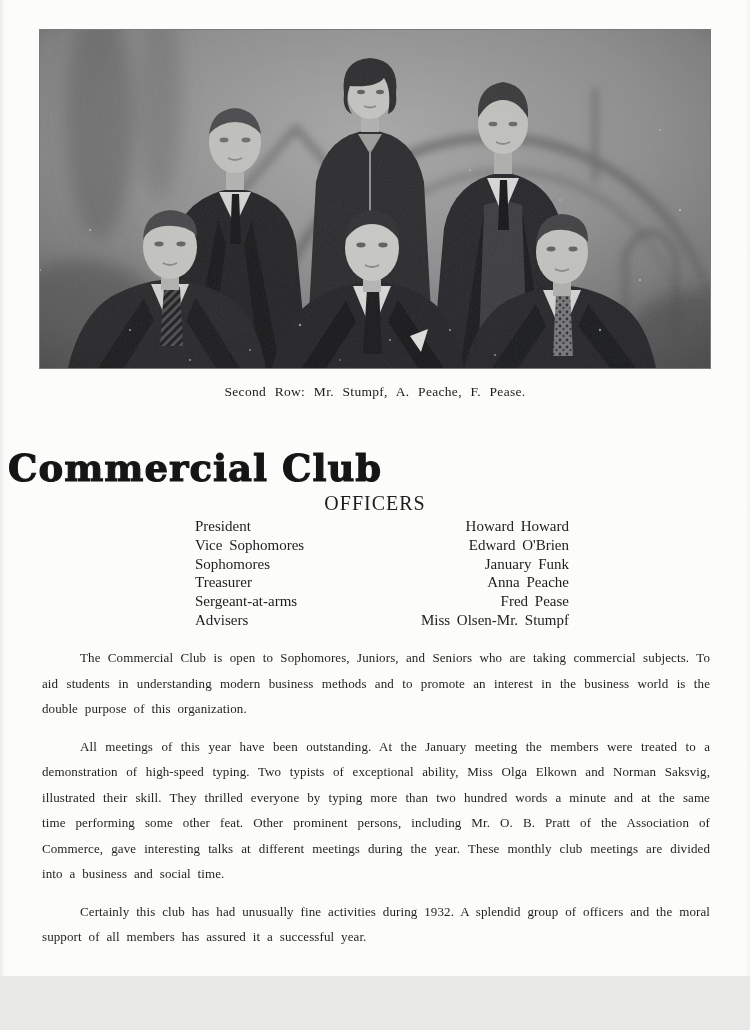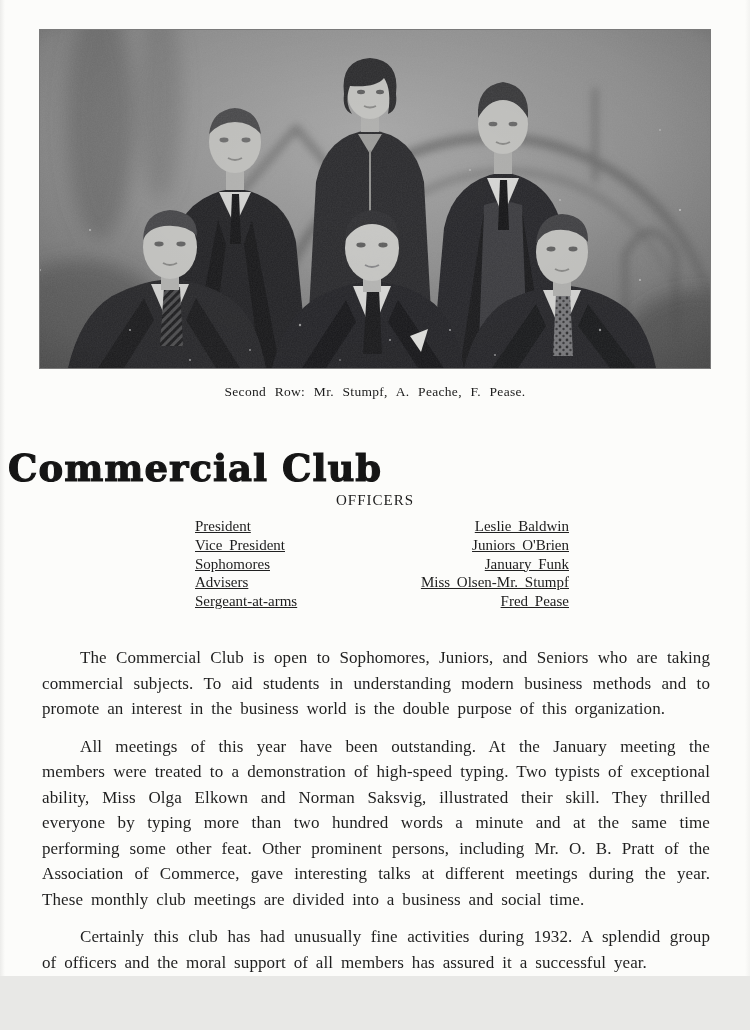--- a/index.html
+++ b/index.html
@@ -30,38 +30,38 @@
     text-align:left;
     font-family:"DejaVu Serif","Liberation Serif",serif;
     font-size:37px;line-height:44px;font-weight:bold;
     letter-spacing:1px;
     -webkit-text-stroke:1.1px #151515;
     color:#151515;
   }
   .officers-heading{
     position:absolute;left:0;top:492px;width:750px;margin:0;
     text-align:center;
-    font-size:15px;font-weight:normal;
+    font-size:20px;font-weight:normal;
     letter-spacing:1px;word-spacing:2px;
     color:#1d1d1d;
   }
   .officers{
-    position:absolute;left:195px;top:517px;width:374px;text-decoration:underline;
+    position:absolute;left:195px;top:517px;width:374px;
   }
   .officer-row{
     display:flex;justify-content:space-between;align-items:baseline;
     font-size:15px;line-height:18.8px;
     word-spacing:3px;color:#1d1d1d;
   }
   .body-text{
     position:absolute;left:42px;top:645px;width:668px;
   }
   .body-text p{
     margin:0 0 12px 0;
-    font-size:17px;line-height:25.5px;
+    font-size:13px;line-height:25.5px;
     text-align:justify;text-indent:38px;
     word-spacing:3.5px;letter-spacing:.1px;
     color:#1f1f1f;
   }
 </style>
 </head>
 <body>
 
 <div class="page">
 
@@ -238,37 +238,41 @@
     <div>Second Row: Mr. Stumpf, A. Peache, F. Pease.</div>
   </div>
 
   <h1 class="title">Commercial Club</h1>
 
   <h2 class="officers-heading">OFFICERS</h2>
 
   <div class="officers">
     <div class="officer-row">
       <span>President</span>
-      <span>Leslie Baldwin</span>
-    </div>
-    <div class="officer-row">
-      <span>Vice President</span>
-      <span>Juniors O'Brien</span>
+      <span>Howard Howard</span>
+    </div>
+    <div class="officer-row">
+      <span>Vice Sophomores</span>
+      <span>Edward O'Brien</span>
     </div>
     <div class="officer-row">
       <span>Sophomores</span>
       <span>January Funk</span>
     </div>
     <div class="officer-row">
+      <span>Treasurer</span>
+      <span>Anna Peache</span>
+    </div>
+    <div class="officer-row">
+      <span>Sergeant-at-arms</span>
+      <span>Fred Pease</span>
+    </div>
+    <div class="officer-row">
       <span>Advisers</span>
       <span>Miss Olsen-Mr. Stumpf</span>
-    </div>
-    <div class="officer-row">
-      <span>Sergeant-at-arms</span>
-      <span>Fred Pease</span>
     </div>
   </div>
 
   <div class="body-text">
     <p>The Commercial Club is open to Sophomores, Juniors, and Seniors who are taking commercial subjects. To aid students in understanding modern business methods and to promote an interest in the business world is the double purpose of this organization.</p>
     <p>All meetings of this year have been outstanding. At the January meeting the members were treated to a demonstration of high-speed typing. Two typists of exceptional ability, Miss Olga Elkown and Norman Saksvig, illustrated their skill. They thrilled everyone by typing more than two hundred words a minute and at the same time performing some other feat. Other prominent persons, including Mr. O. B. Pratt of the Association of Commerce, gave interesting talks at different meetings during the year. These monthly club meetings are divided into a business and social time.</p>
     <p>Certainly this club has had unusually fine activities during 1932. A splendid group of officers and the moral support of all members has assured it a successful year.</p>
   </div>
 
 </div>

